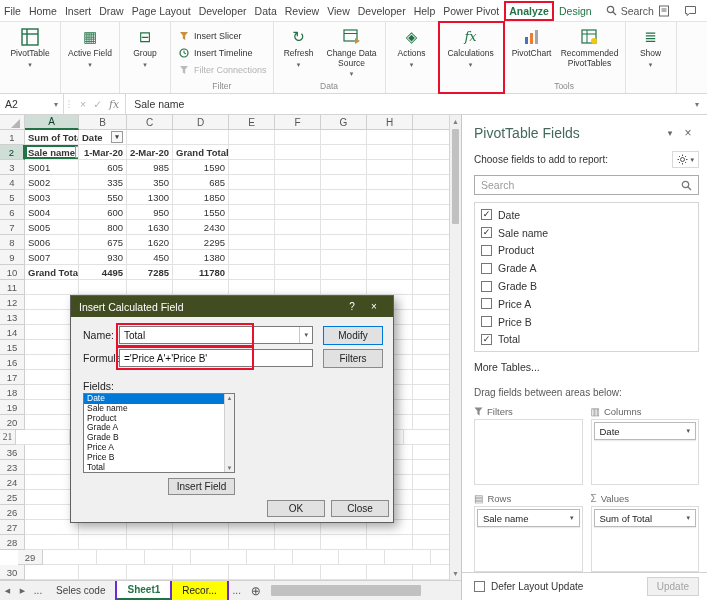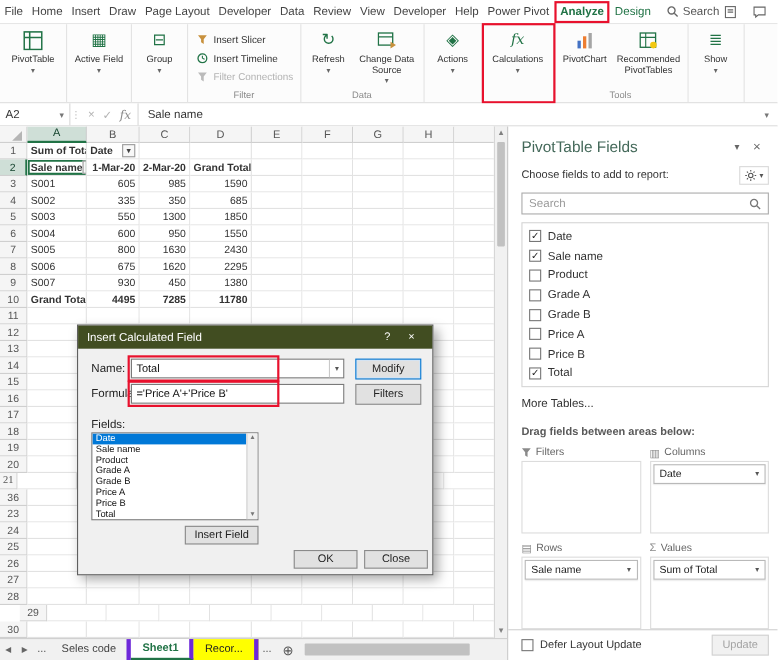--- a/index.html
+++ b/index.html
@@ -88,37 +88,37 @@
   .choose-row { display:flex; align-items:center; padding:10px 8px 0 12px; color:#333; }
   .choose-row .lbl { flex:1; font-size:10px; }
   .gearbtn { display:flex; align-items:center; gap:2px; border:1px solid #d9d9d9; padding:2px 4px; cursor:pointer; color:#555; font-size:7px; }
   .searchbox { margin:7px 8px 0 12px; height:20px; border:1px solid #ababab; display:flex; align-items:center; padding:0 6px; }
   .searchbox .ph { color:#9a9a9a; flex:1; font-size:10.5px; }
   .fieldsbox { margin:7px 8px 0 12px; height:150px; border:1px solid #d5d5d5; padding:3px 2px; overflow:hidden; }
   .frow { display:flex; align-items:center; gap:6px; height:17.8px; padding-left:4px; cursor:pointer; }
   .cb { width:11px; height:11px; border:1px solid #767676; background:#fff; font-size:9px; line-height:9px; text-align:center; color:#222; flex:0 0 auto; }
   .flabel { color:#333; font-size:10.5px; }
   .moretables { padding:9px 0 0 12px; color:#333; cursor:pointer; }
-  .draglabel { padding:14px 0 0 12px; color:#595959; font-size:10px;font-weight:bold; }
+  .draglabel { padding:14px 0 0 12px; color:#595959; font-size:10px; }
   .areas { display:grid; grid-template-columns:1fr 1fr; gap:6px 8px; padding:6px 8px 0 12px; }
   .area-head { display:flex; align-items:center; gap:4px; font-size:9.5px; color:#666; height:15px; }
   .area-head .aicon { color:#888; font-size:10px; display:flex; align-items:center; }
   .area-box { border:1px solid #dcdcdc; background:#fff; height:66px; padding:2px; }
   .pill { height:18px; border:1px solid #b9b9b9; background:#fff; box-shadow:0 1px 1px rgba(0,0,0,.08); display:flex; align-items:center; padding:0 5px; font-size:9.5px; color:#222; margin-bottom:2px; cursor:pointer; }
   .pill .chev { margin-left:auto; font-size:7px; color:#555; }
   .panel-bottom { position:absolute; left:0; right:0; bottom:0; height:28px; border-top:1px solid #d0d0d0; display:flex; align-items:center; padding:0 8px 0 12px; gap:6px; }
   .panel-bottom .lbl { flex:1; font-size:10px; color:#333; }
   .updatebtn { border:1px solid #d2d2d2; background:#f1f1f1; color:#a3a3a3; font-size:10px; padding:3px 9px; }
 
   
   .sheetbar { position:absolute; left:0; top:580px; width:461px; height:20px; background:#f1f1f1; border-top:1px solid #d0d0d0; display:flex; align-items:stretch; font-size:10px; }
   .snav { width:15px; display:flex; align-items:center; justify-content:center; color:#666; font-size:7px; cursor:pointer; }
   .sellipsis { width:16px; display:flex; align-items:center; justify-content:center; color:#555; cursor:pointer; }
   .sheet-tabs { display:flex; align-items:stretch; }
-  .stab { padding:0 10px; display:flex; align-items:center; border-right:4px solid #6d28d9; color:#444; cursor:pointer; white-space:nowrap; }
+  .stab { padding:0 10px; display:flex; align-items:center; border-right:2px solid #6d28d9; color:#444; cursor:pointer; white-space:nowrap; }
   .stab.active { background:#fff; color:#217346; font-weight:bold; border-bottom:2px solid #217346; }
   .stab.yellow { background:#ffff00; color:#222; }
   .addsheet { width:22px; display:flex; align-items:center; justify-content:center; color:#555; font-size:12px; cursor:pointer; }
   .hscroll { flex:1; display:flex; align-items:center; padding:0 4px; }
   .hscroll .thumb { height:11px; width:150px; background:#c1c1c1; border-radius:1px; }
 
   svg { display:block; }
 </style>
 </head>
 <body>

